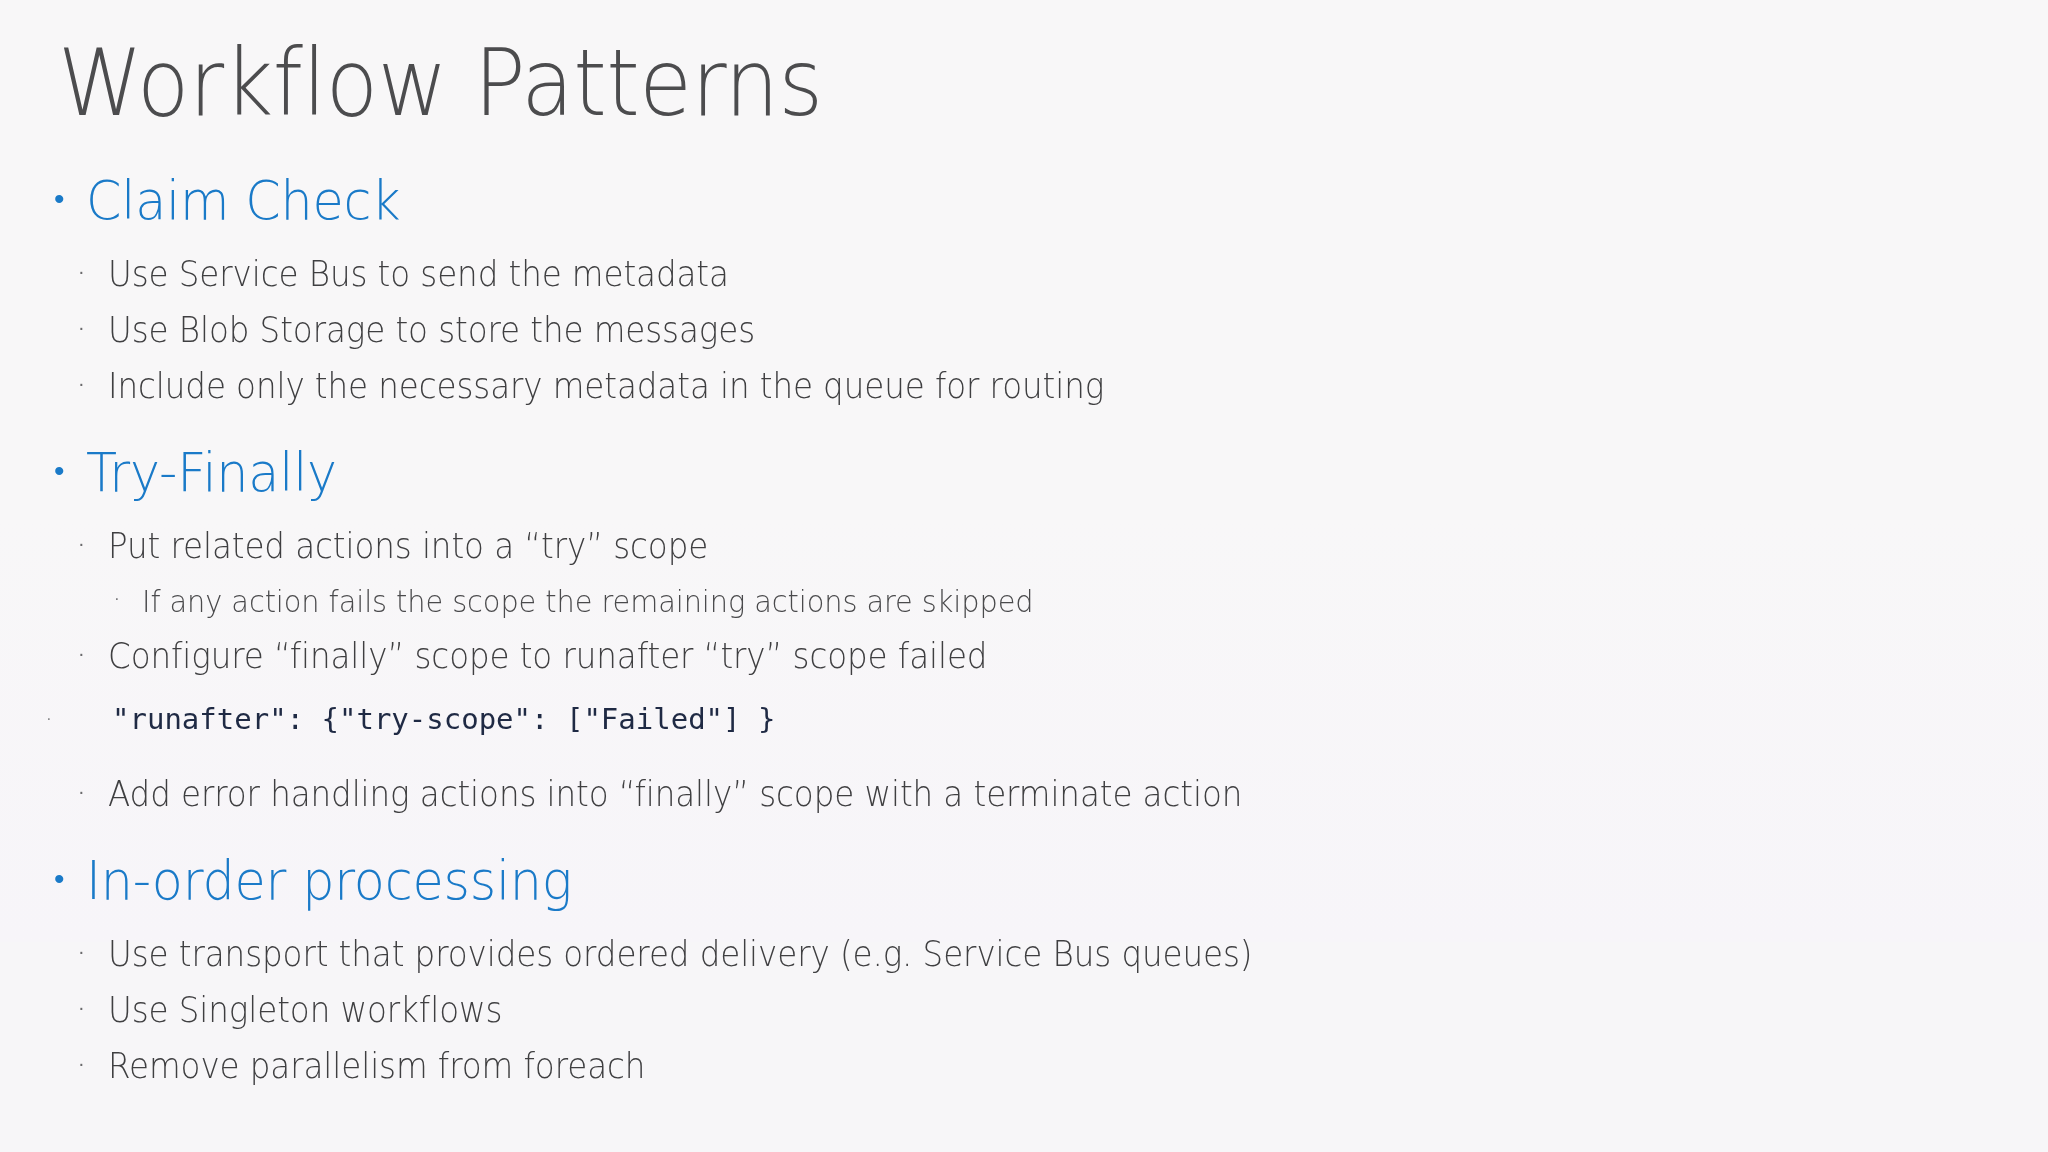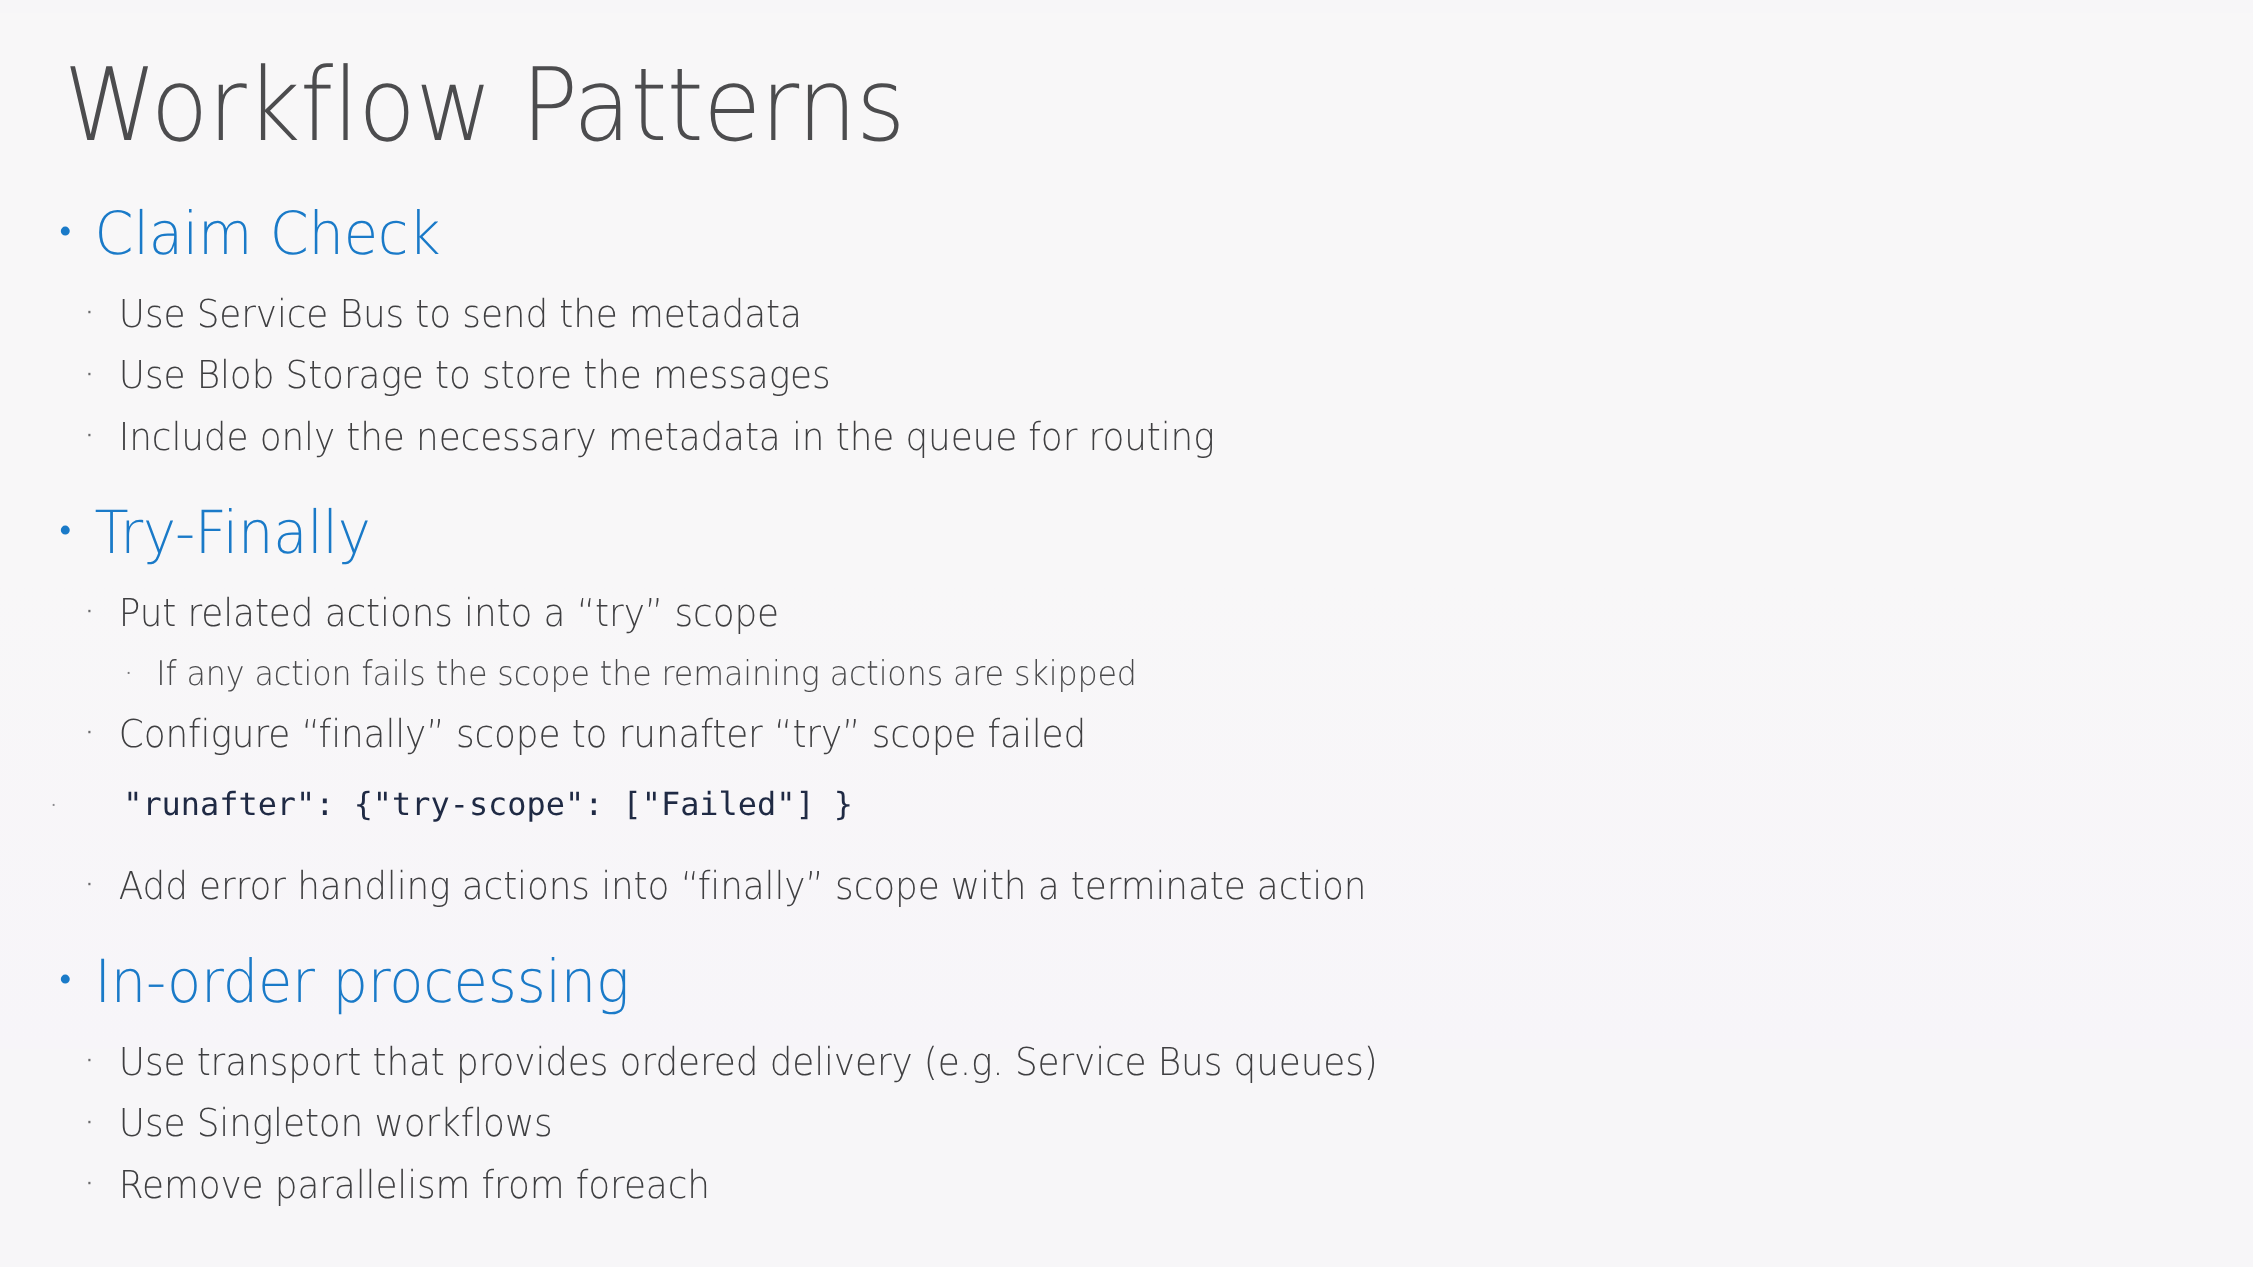--- a/index.html
+++ b/index.html
@@ -17,21 +17,20 @@
   }
 
   .slide {
     position: relative;
     width: 2048px;
     height: 942px;
     
     background:
       linear-gradient(180deg, #f8f7f8 0%, #f8f7f8 55%, #f7f5f9 100%);
     box-sizing: border-box;
-    margin-top: 12px;
   }
 
   
   .slide-title {
     position: absolute;
     left: 58px;
     top: 36px;
     font-family: "DejaVu Sans", sans-serif;
     font-weight: 300;
     font-size: 92px;

